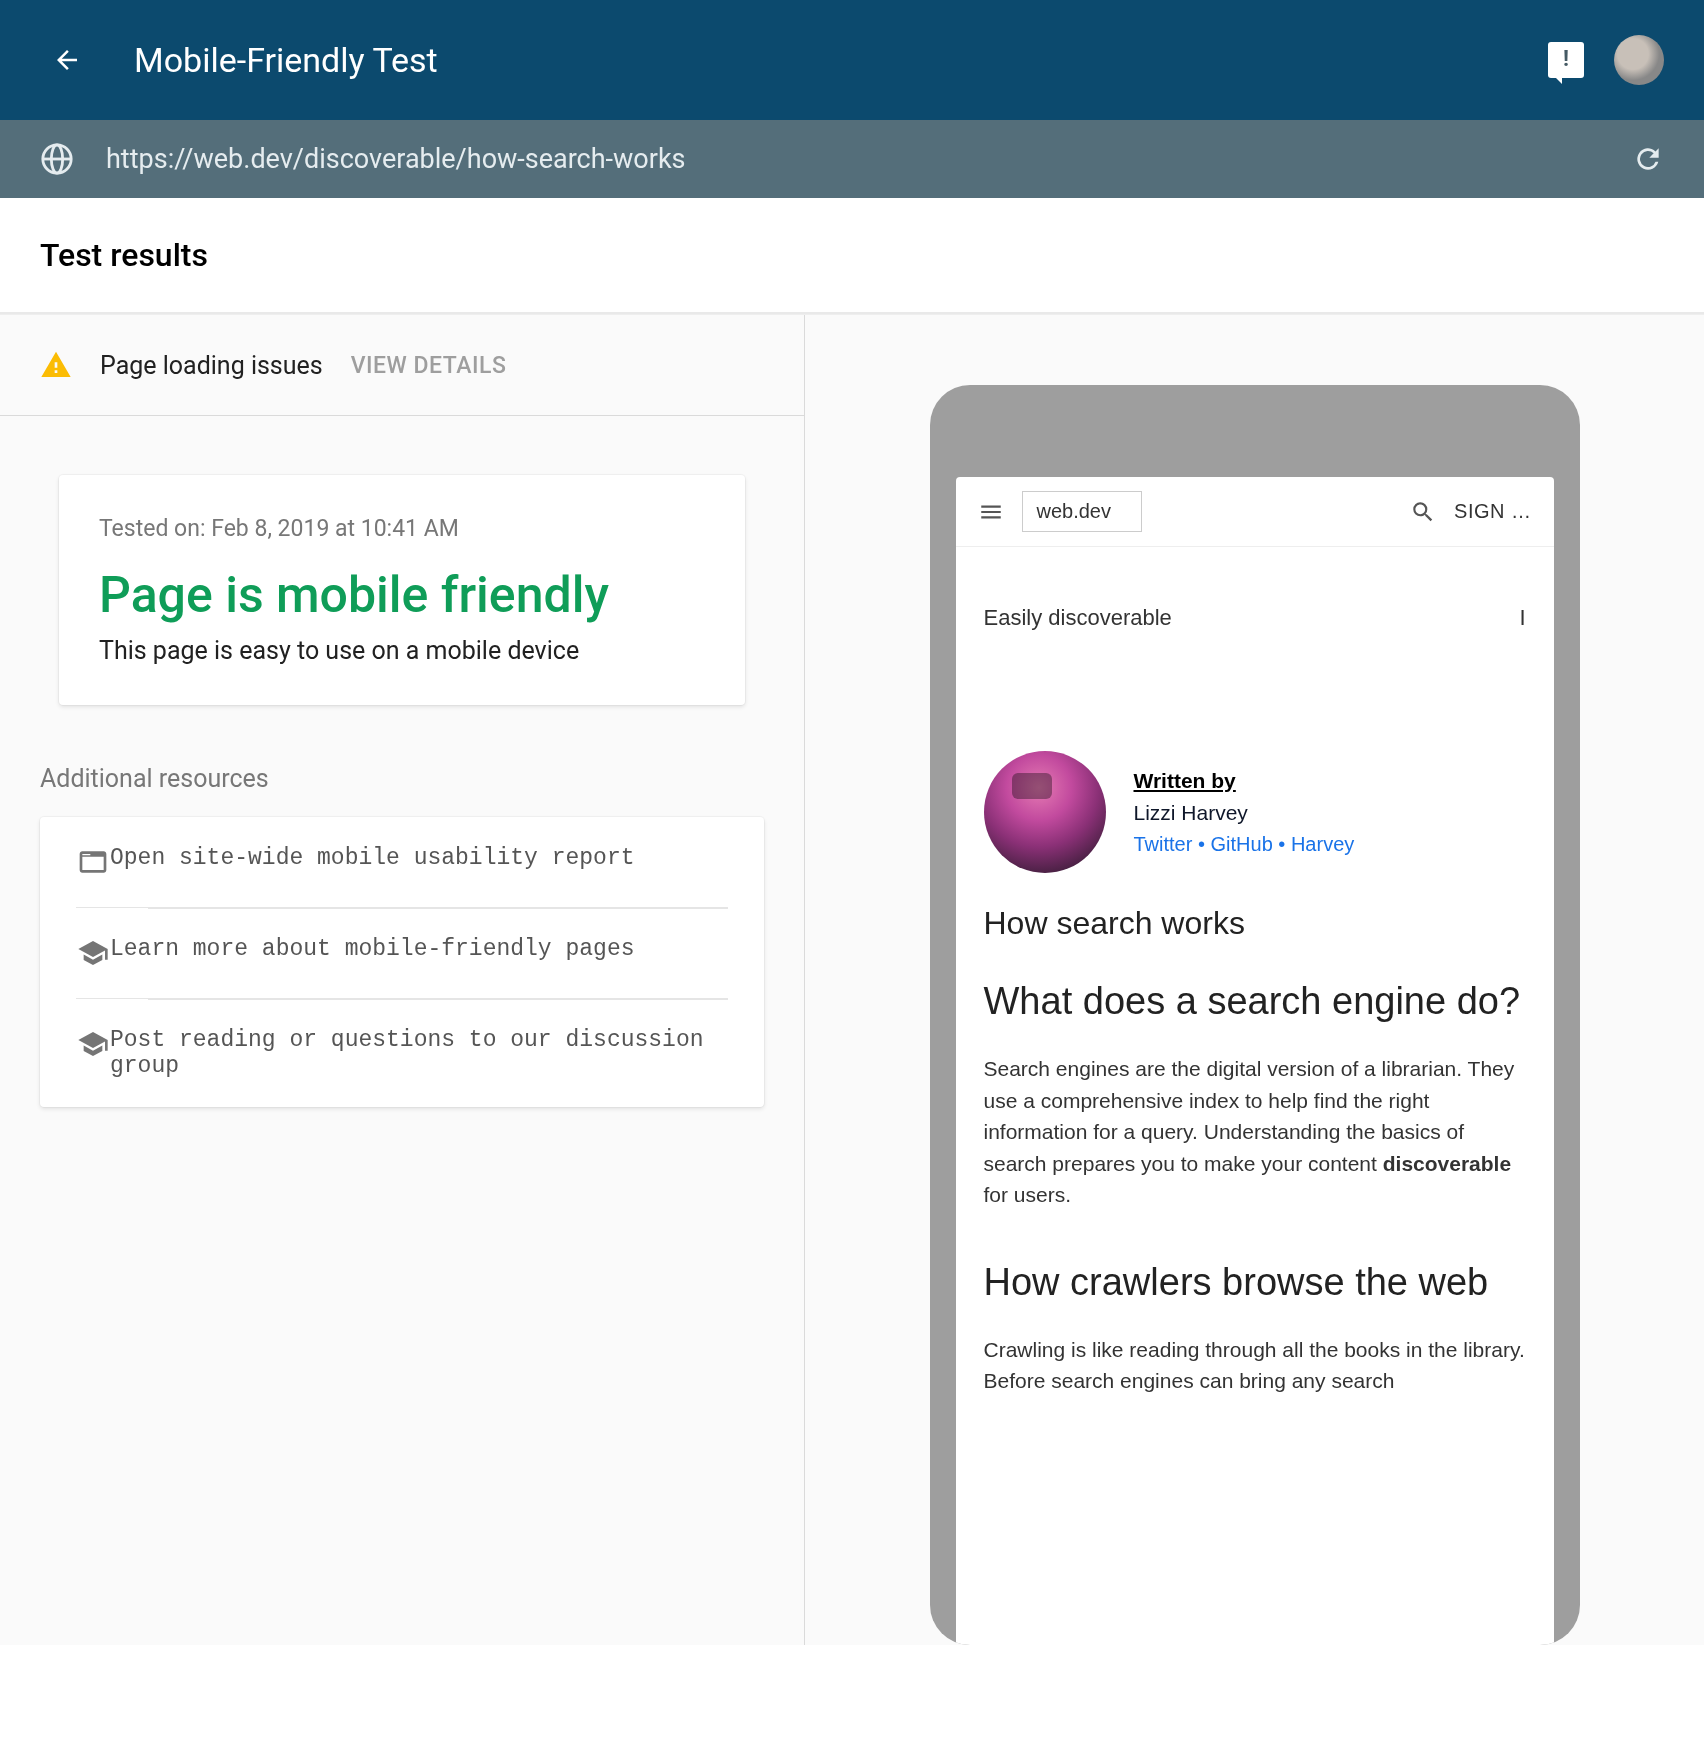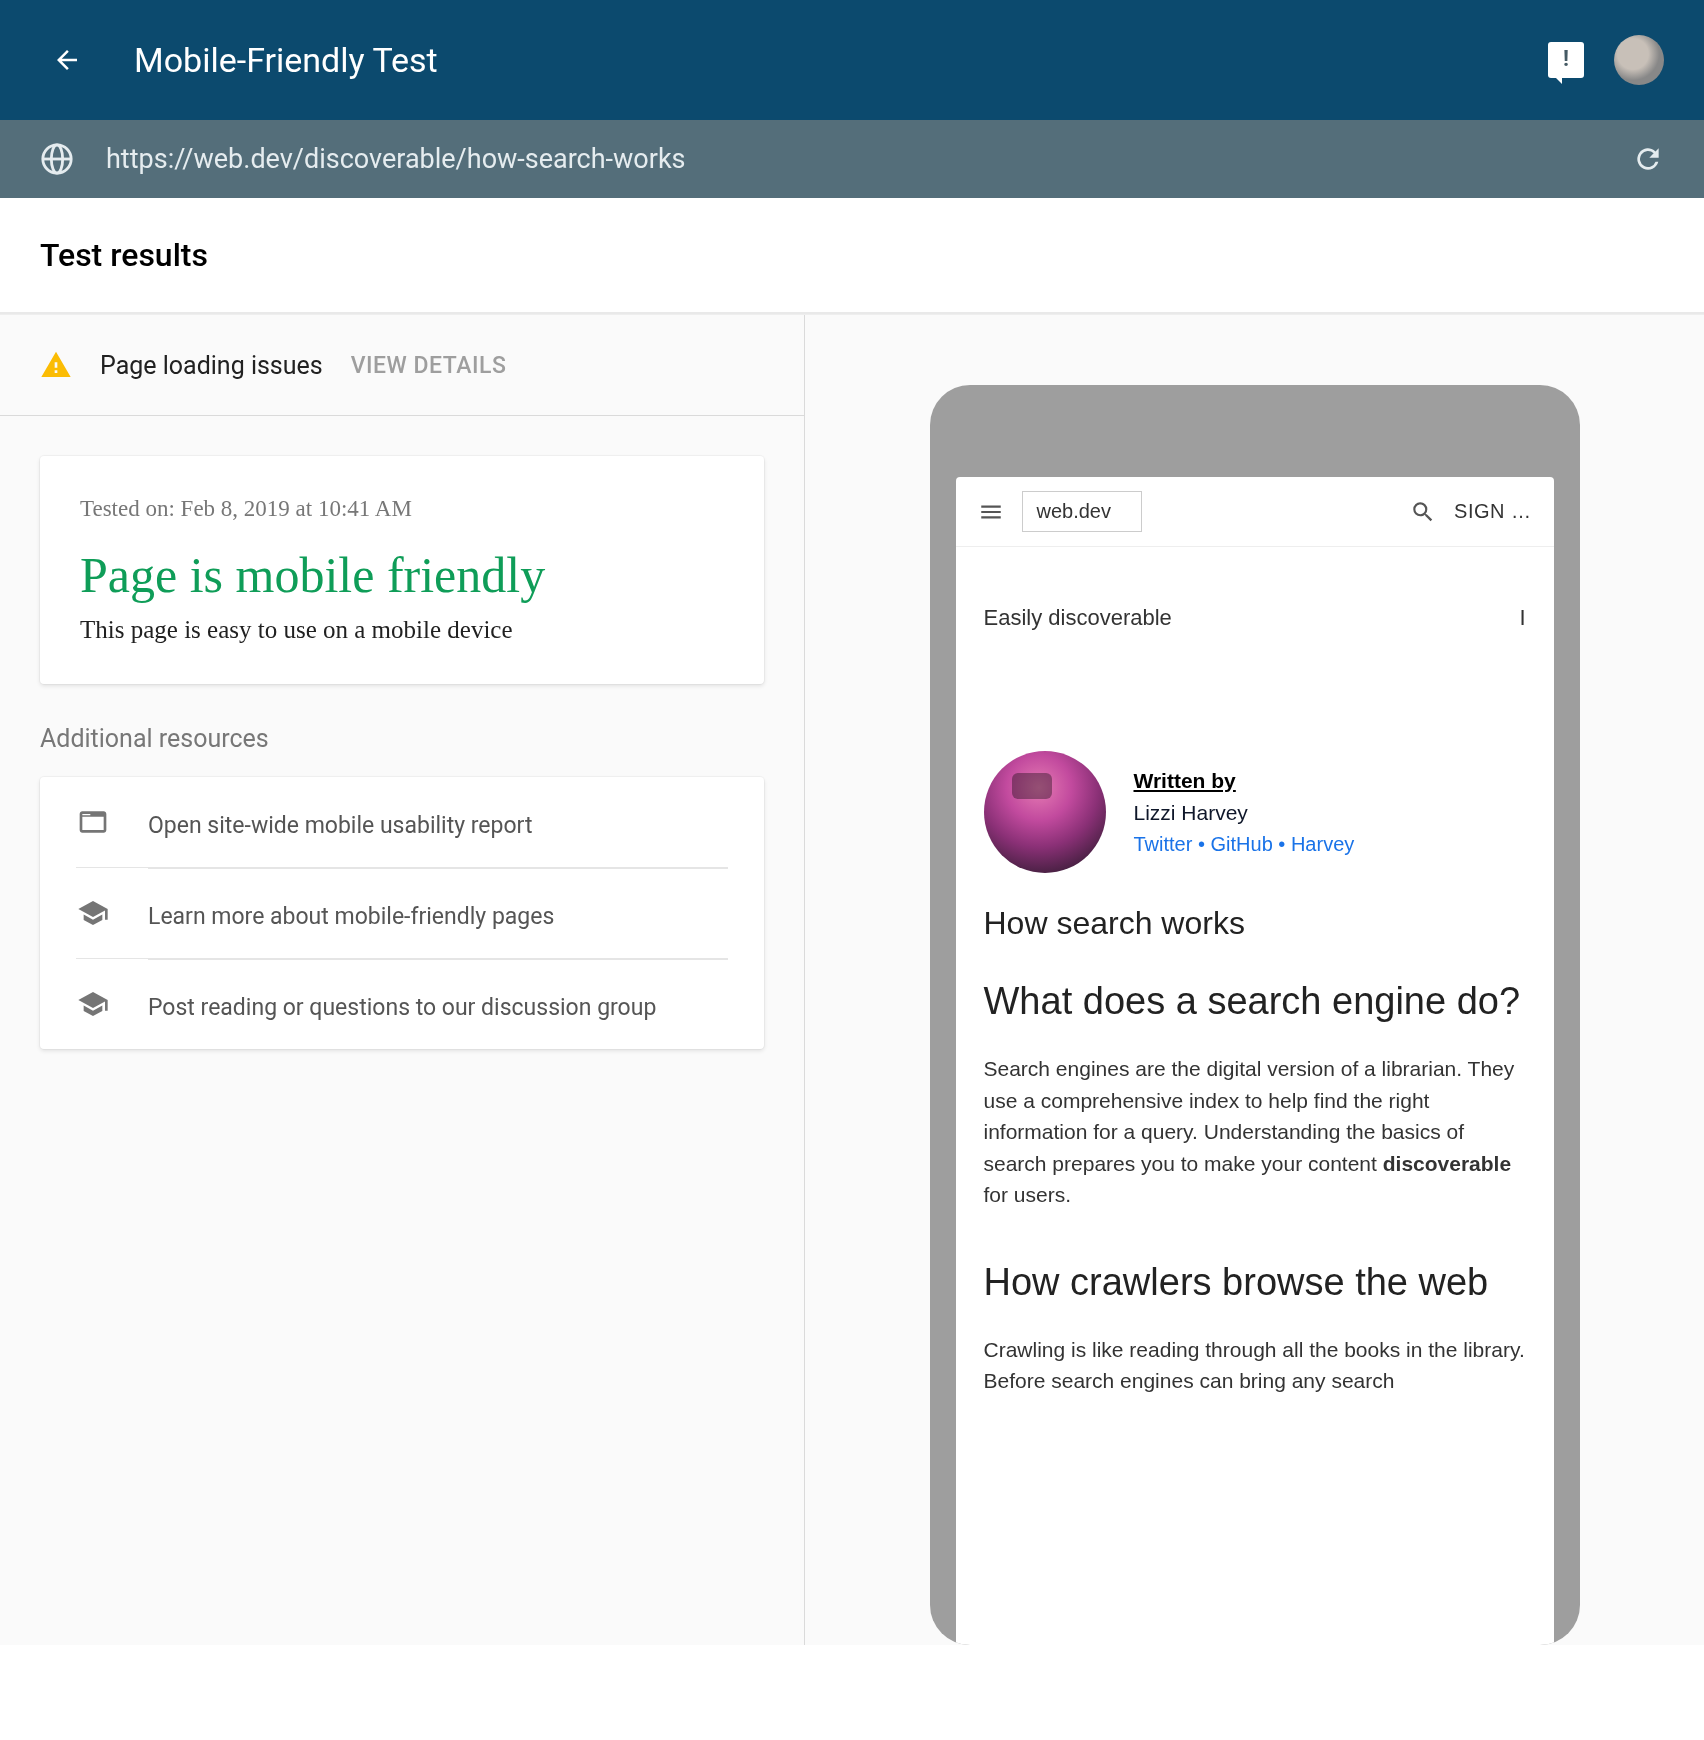--- a/index.html
+++ b/index.html
@@ -28,29 +28,29 @@
 .main { display: flex; background: #fafafa; border-top: 1px solid #eee; }
 .left { width: 805px; border-right: 1px solid #dadada; }
 .right { flex: 1; }
 
 
 .issues-bar { display: flex; align-items: center; padding: 34px 40px; gap: 28px; border-bottom: 1px solid #dadada; }
 .issues-label { font-size: 25px; color: #212121; }
 .view-details { font-size: 23px; color: #9e9e9e; font-weight: 500; letter-spacing: 0.5px; cursor: pointer; }
 
 
-.card { background: #fff; margin: 40px; padding: 40px; border-radius: 4px; box-shadow: 0 2px 4px rgba(0,0,0,.1), 0 0 0 1px rgba(0,0,0,.03); font-family: Liberation Serif, serif; }
+.card { background: #fff; margin: 59px; padding: 40px; border-radius: 4px; box-shadow: 0 2px 4px rgba(0,0,0,.1), 0 0 0 1px rgba(0,0,0,.03); }
 .tested-on { color: #777; font-size: 23px; margin-bottom: 24px; }
 .verdict { color: #0f9d58; font-size: 50px; font-weight: 500; margin-bottom: 12px; }
 .verdict-sub { font-size: 25px; color: #212121; }
 
 .additional { margin: 0 40px 40px 40px; }
 .additional-heading { color: #777; font-size: 25px; margin: 20px 40px 24px 40px; }
 .resources-card { background: #fff; border-radius: 4px; box-shadow: 0 2px 4px rgba(0,0,0,.1), 0 0 0 1px rgba(0,0,0,.03); padding: 0 36px; }
-.resource-row { display: flex; align-items: flex-end; gap: 38px; padding: 28px 0; cursor: pointer; }
+.resource-row { display: flex; align-items: flex-start; padding: 28px 0; cursor: pointer; font-family: Liberation Mono, monospace; }
 .resource-row + .resource-row { border-top: 1px solid #e5e5e5; margin-left: 72px; padding-left: 0; margin-left: 0; }
 .resource-row:nth-child(2), .resource-row:nth-child(3) { position: relative; }
 .resource-row:nth-child(2) .divider, .resource-row:nth-child(3) .divider { position: absolute; top: 0; left: 72px; right: 0; height: 1px; background: #e5e5e5; }
 .resource-icon { width: 34px; height: 34px; display: flex; align-items: center; justify-content: center; flex-shrink: 0; }
 .resource-label { font-size: 23px; color: #555; }
 
 
 .right-head { display: flex; align-items: center; padding: 28px 40px 0 40px; justify-content: space-between; }
 .rendered-label { font-size: 26px; color: #555; }
 .tabs { display: flex; gap: 40px; }

